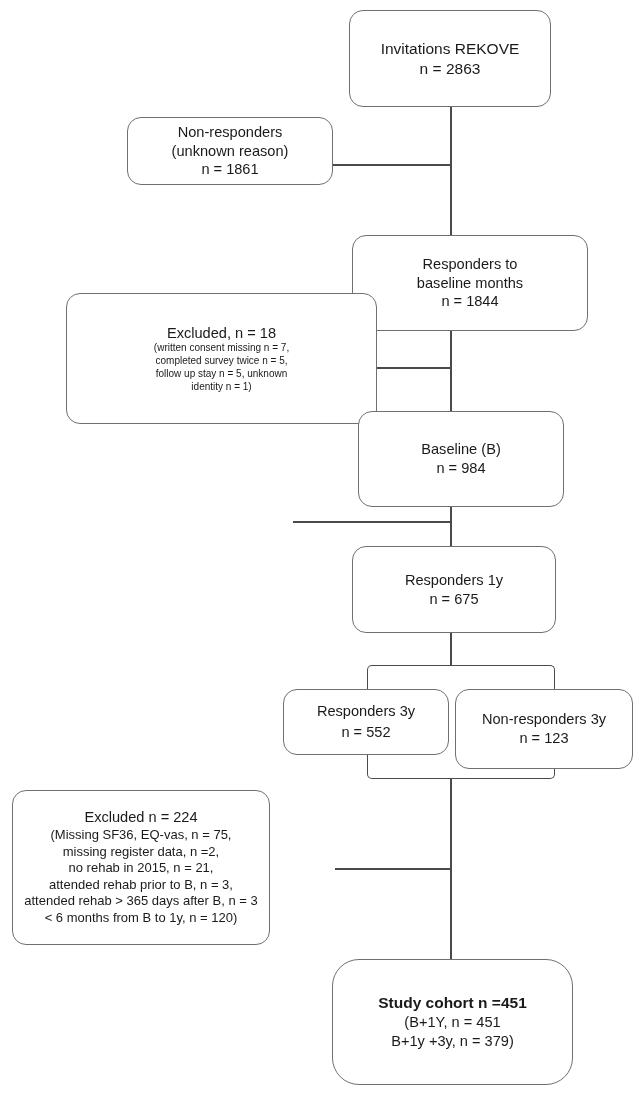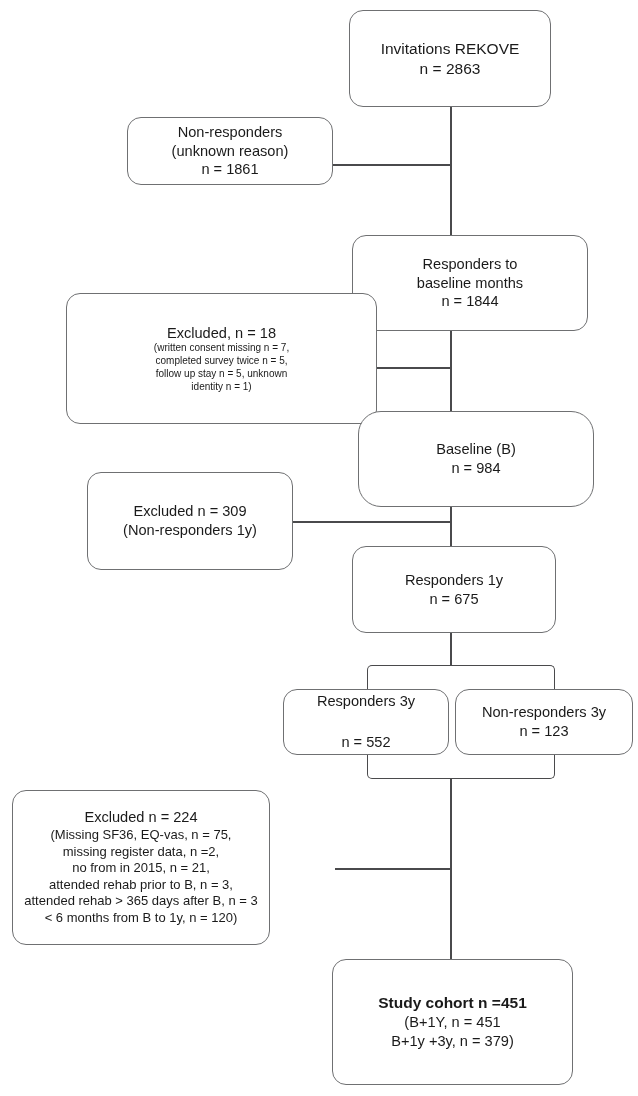--- a/index.html
+++ b/index.html
@@ -24,21 +24,21 @@
     box-sizing: border-box;
     border: 1.6px solid #6f7072;
     border-radius: 14px;
     background: #ffffff;
     display: flex;
     flex-direction: column;
     align-items: center;
     justify-content: center;
     text-align: center;
     z-index: 3;
-    padding: 2px 6px;
+    padding: 12px 6px;
   }
   .node .line {
     display: block;
     white-space: nowrap;
     line-height: 1.28;
   }
   .t16 { font-size: 15.5px; }
   .t15 { font-size: 14.6px; }
   .t14 { font-size: 10px; }
   .t13 { font-size: 13.0px; }
@@ -118,54 +118,50 @@
   </div>
 
   <div class="node" style="left:66px; top:293px; width:311px; height:131px;">
     <span class="line t15">Excluded, n = 18</span>
     <span class="line t14">(written consent missing n = 7,</span>
     <span class="line t14">completed survey twice n = 5,</span>
     <span class="line t14">follow up stay n = 5, unknown</span>
     <span class="line t14">identity n = 1)</span>
   </div>
 
-  <div class="node" style="left:358px; top:411px; width:236px; height:96px;border-radius:23px;">
+  <div class="node" style="left:358px; top:411px; width:206px; height:96px;">
     <span class="line t15">Baseline (B)</span>
     <span class="line t15">n = 984</span>
   </div>
 
-  <div class="node" style="left:87px; top:472px; width:206px; height:98px;">
-    <span class="line t15">Excluded n = 309</span>
-    <span class="line t15">(Non-responders 1y)</span>
-  </div>
 
   <div class="node" style="left:352px; top:546px; width:204px; height:87px;">
     <span class="line t15">Responders 1y</span>
     <span class="line t15">n = 675</span>
   </div>
 
   <div class="node" style="left:283px; top:689px; width:166px; height:66px;justify-content:space-between;">
     <span class="line t15">Responders 3y</span>
     <span class="line t15">n = 552</span>
   </div>
 
-  <div class="node" style="left:455px; top:689px; width:178px; height:66px;">
+  <div class="node" style="left:455px; top:689px; width:178px; height:80px;">
     <span class="line t15">Non-responders 3y</span>
     <span class="line t15">n = 123</span>
   </div>
 
   <div class="node" style="left:12px; top:790px; width:258px; height:155px;">
     <span class="line t15">Excluded n = 224</span>
     <span class="line t13">(Missing SF36, EQ-vas, n =  75,</span>
     <span class="line t13">missing register data, n =2,</span>
-    <span class="line t13">no from in 2015, n = 21,</span>
+    <span class="line t13">no rehab in 2015, n = 21,</span>
     <span class="line t13">attended rehab prior to B, n = 3,</span>
     <span class="line t13">attended rehab &gt; 365 days after B, n = 3</span>
     <span class="line t13">&lt; 6 months  from  B to 1y, n  = 120)</span>
   </div>
 
-  <div class="node" style="left:332px; top:959px; width:241px; height:126px;">
+  <div class="node" style="left:332px; top:959px; width:241px; height:126px;border-radius:27px;">
     <span class="line t16 bold">Study cohort n =451</span>
     <span class="line t15">(B+1Y,  n = 451</span>
     <span class="line t15">B+1y +3y, n = 379)</span>
   </div>
 
 </div>
 
 </body></html>

